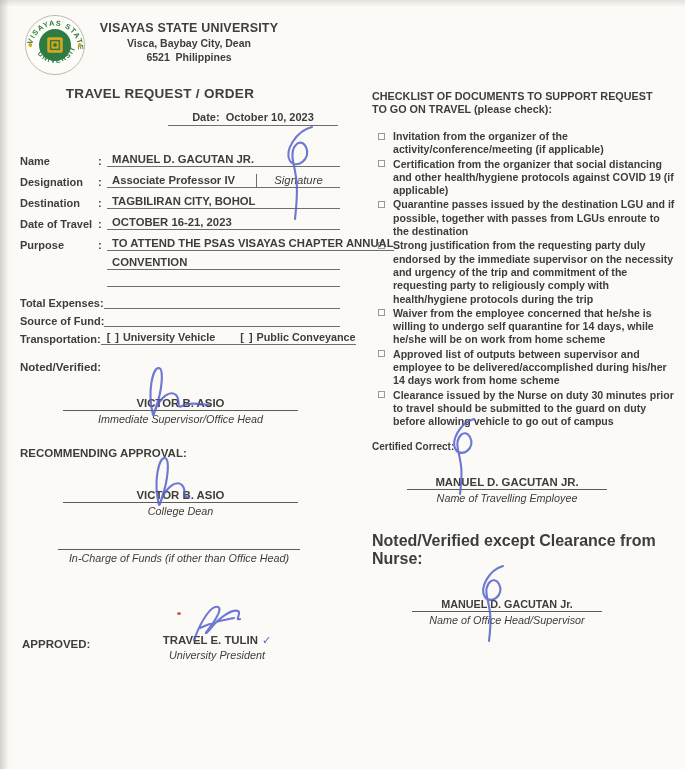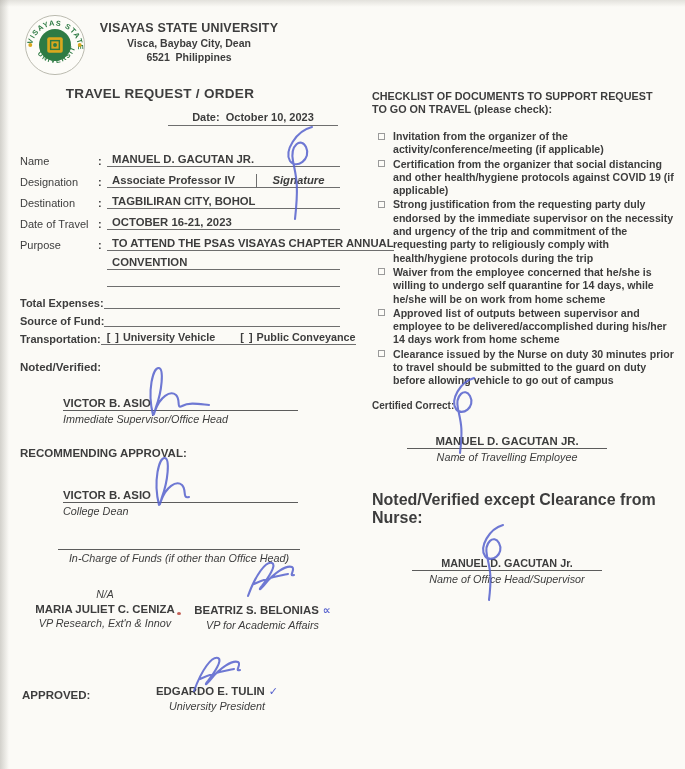--- a/index.html
+++ b/index.html
@@ -26,57 +26,57 @@
   .addr{font-size:10.5px;font-weight:600;margin-top:2px}
 
   .doc-title{margin:10px 40px 0 0;text-align:center;font-size:13.5px;font-weight:700;letter-spacing:.3px}
 
   .date-row{margin:10px 0 0 148px;width:170px;border-bottom:1.2px solid var(--line,#6e6e6e);
     font-size:11px;font-weight:700;text-align:center;padding-bottom:2px}
 
   
   .fields{margin-top:20px;position:relative}
   .frow{display:flex;align-items:flex-end;height:21px;font-size:11px}
-  .flabel{width:78px;font-weight:400;white-space:nowrap;flex:none}
+  .flabel{width:78px;font-weight:700;white-space:nowrap;flex:none}
   .fcolon{width:9px;font-weight:700;flex:none}
   .fval{flex:1;border-bottom:1.2px solid var(--line,#6e6e6e);font-weight:700;font-size:11.3px;
     padding:0 0 1px 5px;white-space:nowrap}
   .fval-split{display:flex;align-items:flex-end;padding:0}
   .fval-text{flex:1;padding:0 0 1px 5px}
   .sigcell{width:84px;flex:none;border-left:1.2px solid var(--line,#6e6e6e);
-    font-style:italic;font-weight:700;text-align:center;padding-bottom:1px}
+    font-style:italic;font-weight:400;text-align:center;padding-bottom:1px}
   .frow-short{height:19px}
   .frow-blank{height:17px}
 
   
   .erows{margin-top:4px}
   .erow{display:flex;align-items:flex-end;height:18px;font-size:11px}
   .elabel{font-weight:700;white-space:nowrap;flex:none}
   .eline{flex:1;border-bottom:1.2px solid var(--line,#6e6e6e);padding:0 0 1px 6px;
     font-weight:700;font-size:10.8px;white-space:nowrap}
   .cbg{font-weight:700;letter-spacing:1px}
   .opt2{margin-left:22px}
 
   
   .seclabel{font-size:11.5px;font-weight:700;margin-top:16px}
-  .apblock{width:235px;margin-left:43px;position:relative;padding-top:24px;}
+  .apblock{width:235px;margin-left:43px;position:relative;padding-top:24px;text-align:center}
   .apblock2{padding-top:30px}
   .sigline{border-bottom:1.3px solid #5c5c5c;font-weight:700;font-size:11.4px;padding-bottom:1px;position:relative;z-index:2}
   .sigtitle{font-style:italic;font-weight:400;font-size:10.8px;margin-top:2px}
 
   .funds{width:242px;margin:32px 0 0 38px;text-align:center}
   .funds-line{border-top:1.3px solid #5c5c5c}
 
   .vprow{display:flex;margin-top:24px}
   .vpl{width:170px;text-align:center;flex:none}
   .vpr{width:145px;flex:none;text-align:center;position:relative}
   .na{font-style:italic;font-size:10.5px;margin-bottom:3px}
   .vpname{font-weight:700;font-size:11.4px;white-space:nowrap}
 
-  .approw{display:flex;margin-top:54px;align-items:flex-start}
+  .approw{display:flex;margin-top:70px;align-items:flex-start}
   .approw .seclabel{margin:4px 0 0 2px;width:100px;flex:none}
   .apprblock{width:170px;margin-left:10px;text-align:center;position:relative}
 
   
   .cl-head{font-weight:700;font-size:10.8px;line-height:13px}
   .cl-list{list-style:none;margin-top:14px;padding-left:6px}
   .cl-list li{display:flex;gap:8px;font-weight:700;font-size:10.6px;line-height:13.3px;margin-bottom:1px}
   .cb{width:7px;height:7px;border:1.1px solid #9a9a9a;margin-top:2.5px;flex:none;background:#fdfcf8}
 
   .cert{position:relative;margin-top:12px}
@@ -226,61 +226,51 @@
       </svg>
       <div class="sigline">VICTOR B. ASIO</div>
       <div class="sigtitle">College Dean</div>
     </div>
 
     <div class="funds">
       <div class="funds-line"></div>
       <div class="sigtitle">In-Charge of Funds (if other than Office Head)</div>
     </div>
 
-    <div class="vprow">
-      <div class="vpl">
-        <div class="na">N/A</div>
-        <div class="vpname">MARIA JULIET C. CENIZA</div>
-        <div class="sigtitle">VP Research, Ext'n &amp; Innov</div>
-      </div>
-      <div class="vpr">
-        <svg class="sig-svg" style="left:48px;top:-32px" width="78" height="44" viewBox="0 0 78 44">
-          <path d="M10,40 C18,18 28,5 34,7 C39,9 30,22 24,30 C20,35 22,34 27,28 C36,17 48,9 54,11 C58,13 50,21 56,19 M16,28 C28,22 40,20 50,18"></path>
-        </svg>
-        <div class="vpname" style="margin-top:16px"><span>BEATRIZ S. BELONIAS</span><span class="tick">∝</span></div>
-        <div class="sigtitle">VP for Academic Affairs</div>
-      </div>
-    </div>
 
     <div class="approw">
       <div class="seclabel">APPROVED:</div>
       <div class="apprblock">
         <svg class="sig-svg" style="left:52px;top:-34px" width="78" height="44" viewBox="0 0 78 44">
           <path d="M10,40 C18,18 28,5 34,7 C39,9 30,22 24,30 C20,35 22,34 27,28 C36,17 48,9 54,11 C58,13 50,21 56,19 M16,28 C28,22 40,20 50,18"></path>
         </svg>
-        <div class="vpname"><span>EDGARDO E. TULIN</span><span class="tick">✓</span></div>
+        <div class="vpname"><span>TRAVEL E. TULIN</span><span class="tick">✓</span></div>
         <div class="sigtitle">University President</div>
       </div>
     </div>
 
   </div>
 
   <div class="col-right">
 
     <div class="cl-head">CHECKLIST OF DOCUMENTS TO SUPPORT REQUEST</div>
     <div class="cl-head">TO GO ON TRAVEL (please check):</div>
 
     <ul class="cl-list">
       <li>
           <span class="cb"></span>
           <span>Invitation from the organizer of the activity/conference/meeting (if applicable)</span>
         </li>
       <li>
           <span class="cb"></span>
           <span>Certification from the organizer that social distancing and other health/hygiene protocols against COVID 19 (if applicable)</span>
+        </li>
+      <li>
+          <span class="cb"></span>
+          <span>Quarantine passes issued by the destination LGU and if possible, together with passes from LGUs enroute to the destination</span>
         </li>
       <li>
           <span class="cb"></span>
           <span>Strong justification from the requesting party duly endorsed by the immediate supervisor on the necessity and urgency of the trip and commitment of the requesting party to religiously comply with health/hygiene protocols during the trip</span>
         </li>
       <li>
           <span class="cb"></span>
           <span>Waiver from the employee concerned that he/she is willing to undergo self quarantine for 14 days, while he/she will be on work from home scheme</span>
         </li>
       <li>

